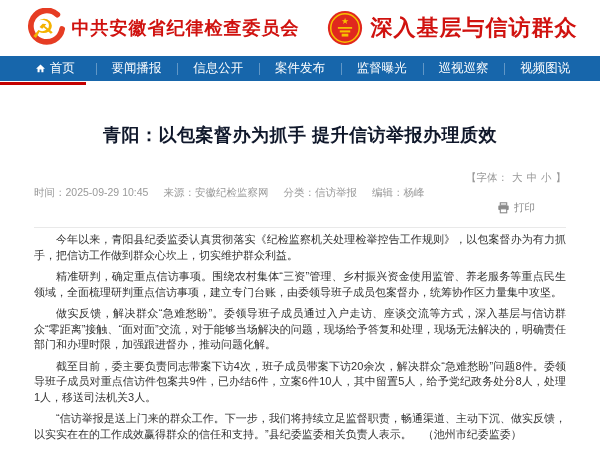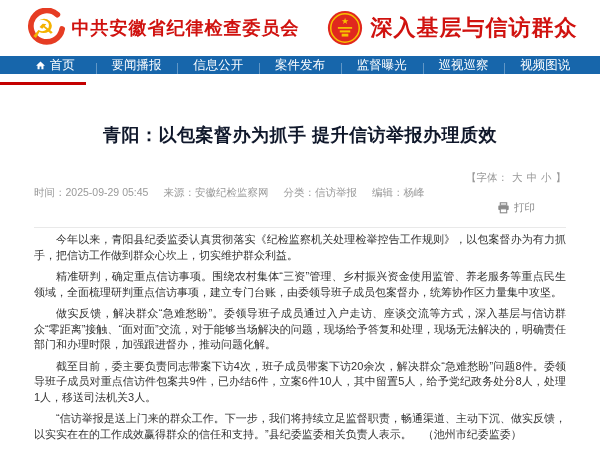--- a/index.html
+++ b/index.html
@@ -8,21 +8,21 @@
   .page { width:600px; height:466px; background:#fff; overflow:hidden; margin:0 auto; position:relative; }
 
   
   .site-header { height:56px; display:flex; align-items:center; justify-content:center; gap:26px; background:#fff; }
   .brand { display:flex; align-items:center; gap:7px; cursor:pointer; }
   .brand-title { color:#d0120f; font-weight:bold; font-size:18px; letter-spacing:1px; white-space:nowrap; }
   .brand-title.second { font-size:22px; }
 
   
   .nav-wrap { position:relative; height:29px; }
-  .nav-bar { height:18px; background:#1766ab; display:flex; align-items:stretch; padding:0 14px; }
+  .nav-bar { height:25px; background:#1766ab; display:flex; align-items:stretch; padding:0 14px; }
   .nav-item { flex:1; position:relative; display:flex; align-items:center; justify-content:center; gap:4px;
               color:#ffffff; font-size:12.5px; cursor:pointer; white-space:nowrap; }
   .nav-item + .nav-item::before { content:""; position:absolute; left:0; top:7px; width:1px; height:12px; background:rgba(255,255,255,.32); }
   .active-indicator { position:absolute; left:0; top:26px; width:86px; height:3px; background:#c40000; }
 
   
   .content { padding:0 34px; }
   .article-title { margin-top:38px; text-align:center; font-size:18px; font-weight:bold; color:#0f172a; letter-spacing:.5px; }
   .meta-row { margin-top:24px; display:flex; align-items:center; justify-content:space-between;
               font-size:10.5px; color:#999; }
@@ -93,21 +93,21 @@
     </div>
     <div class="active-indicator"></div>
   </div>
 
   <div class="content">
 
     <h1 class="article-title">青阳：以包案督办为抓手 提升信访举报办理质效</h1>
 
     <div class="meta-row">
       <div class="meta-left">
-        <span>时间：2025-09-29 05:45</span>
+        <span>时间：2025-09-29 10:45</span>
         <span>来源：安徽纪检监察网</span>
         <span>分类：信访举报</span>
         <span>编辑：杨峰</span>
       </div>
       <div class="meta-right">
         <span class="font-size-widget">
           <span>【字体：</span>
           <span class="sz">大</span>
           <span class="sz">中</span>
           <span class="sz">小</span>

